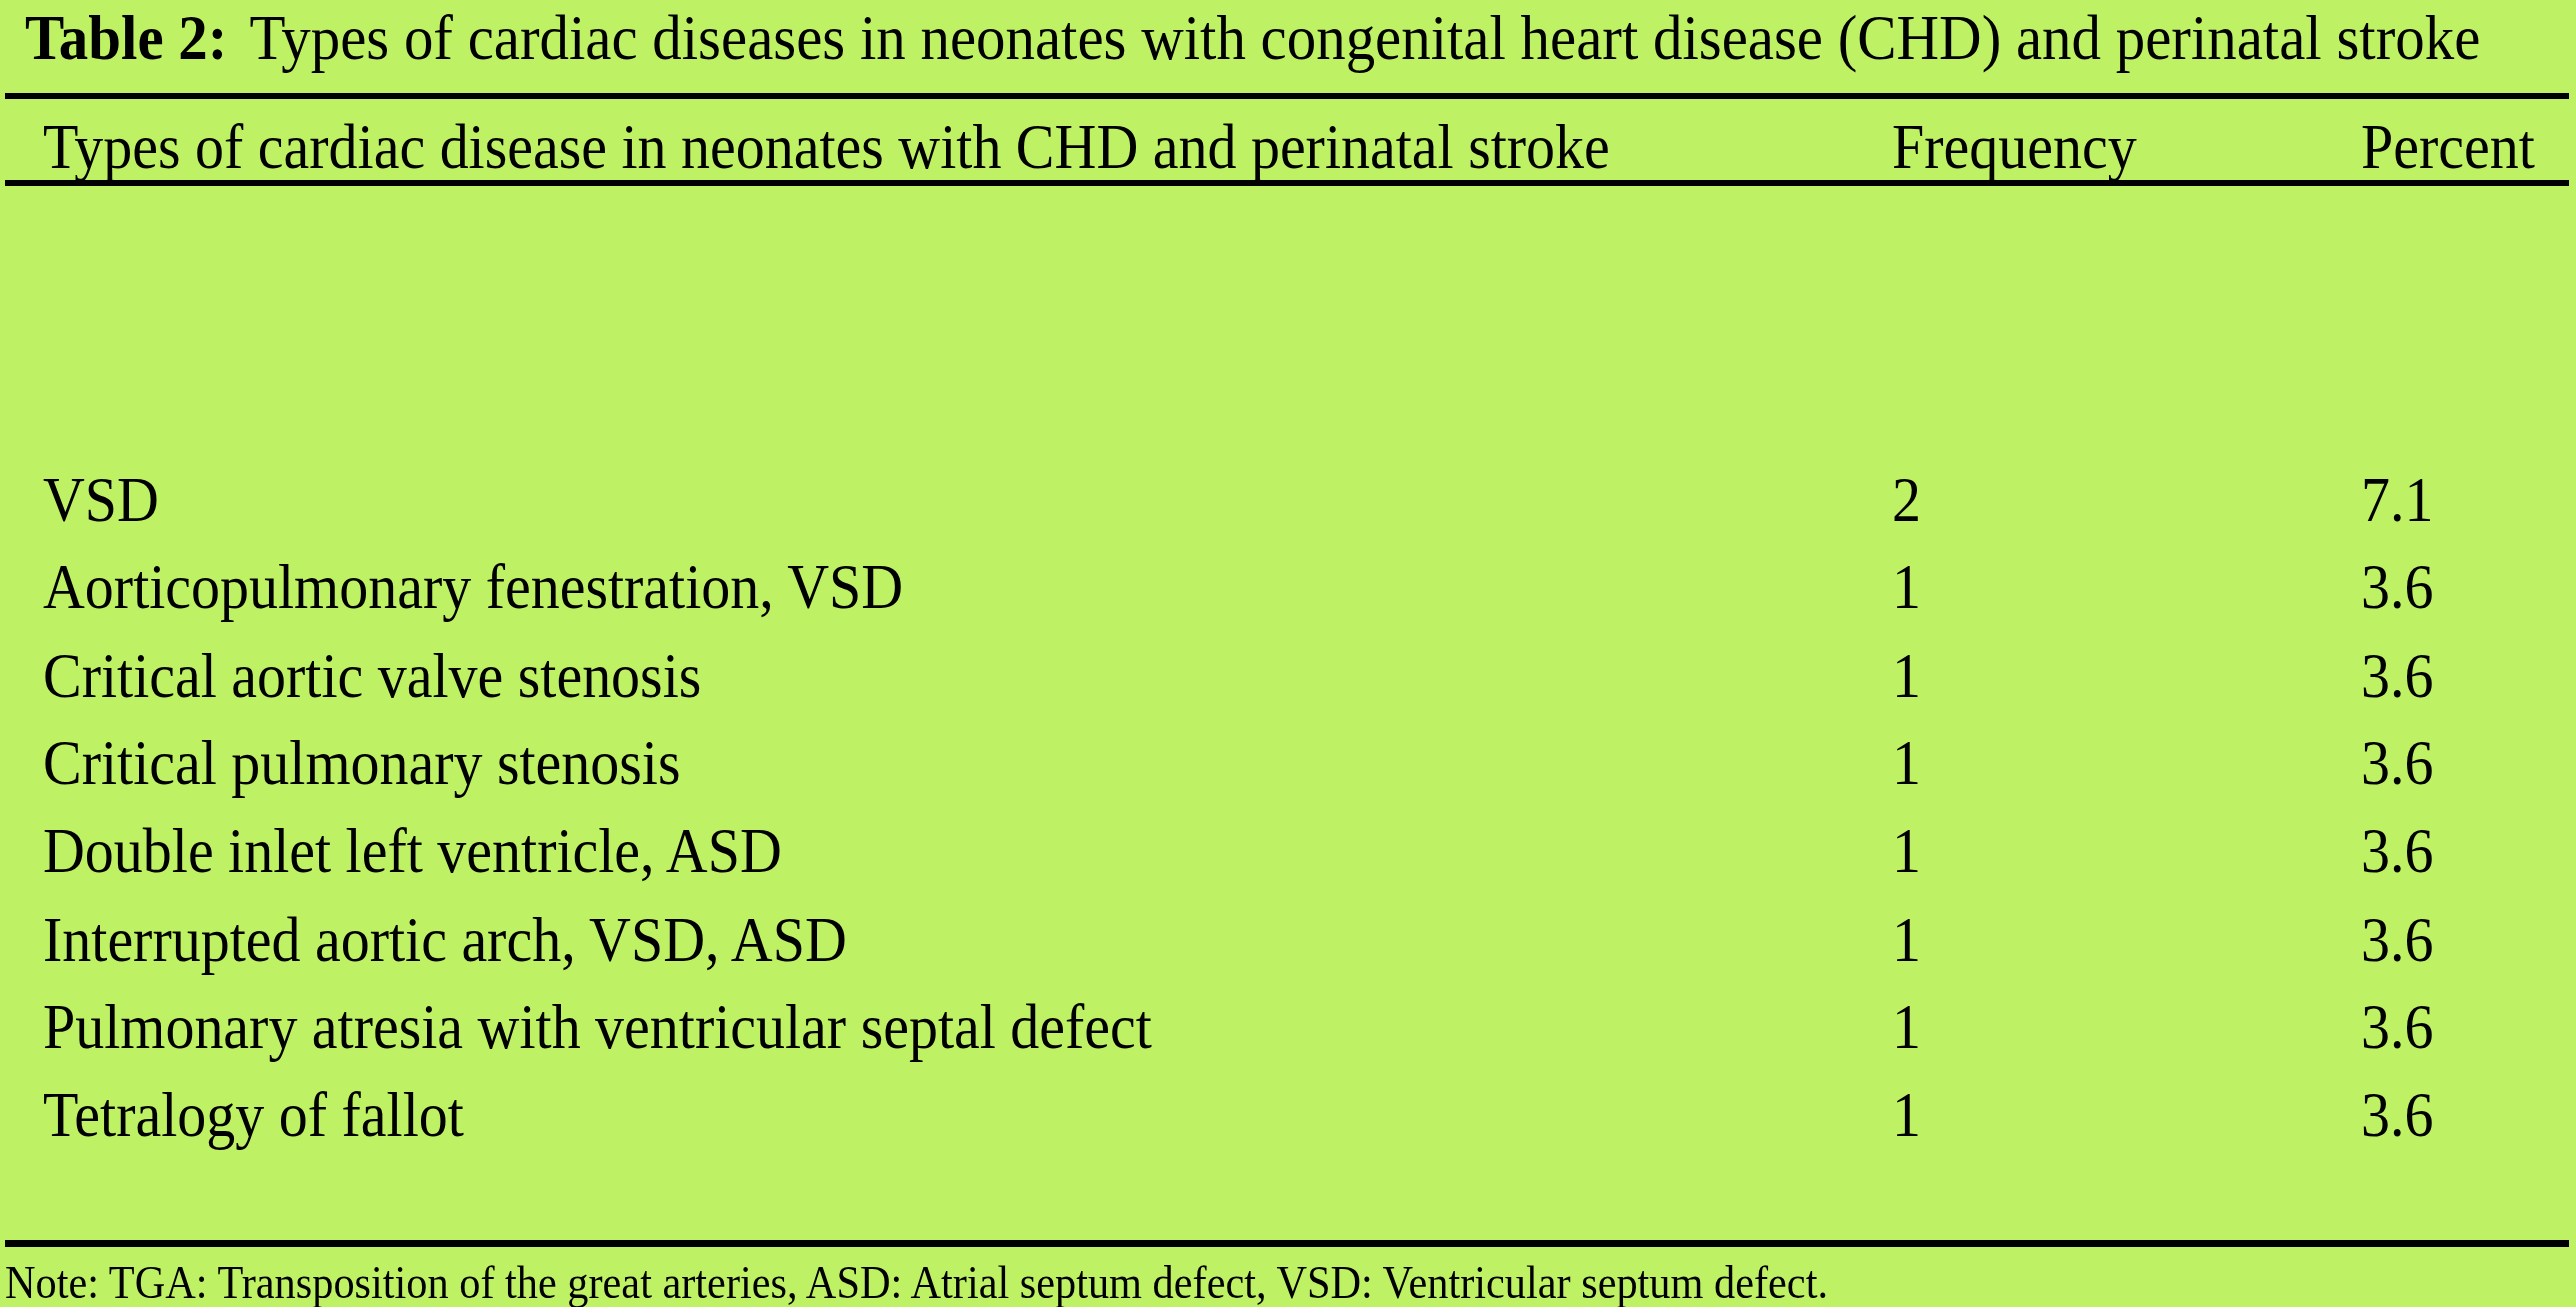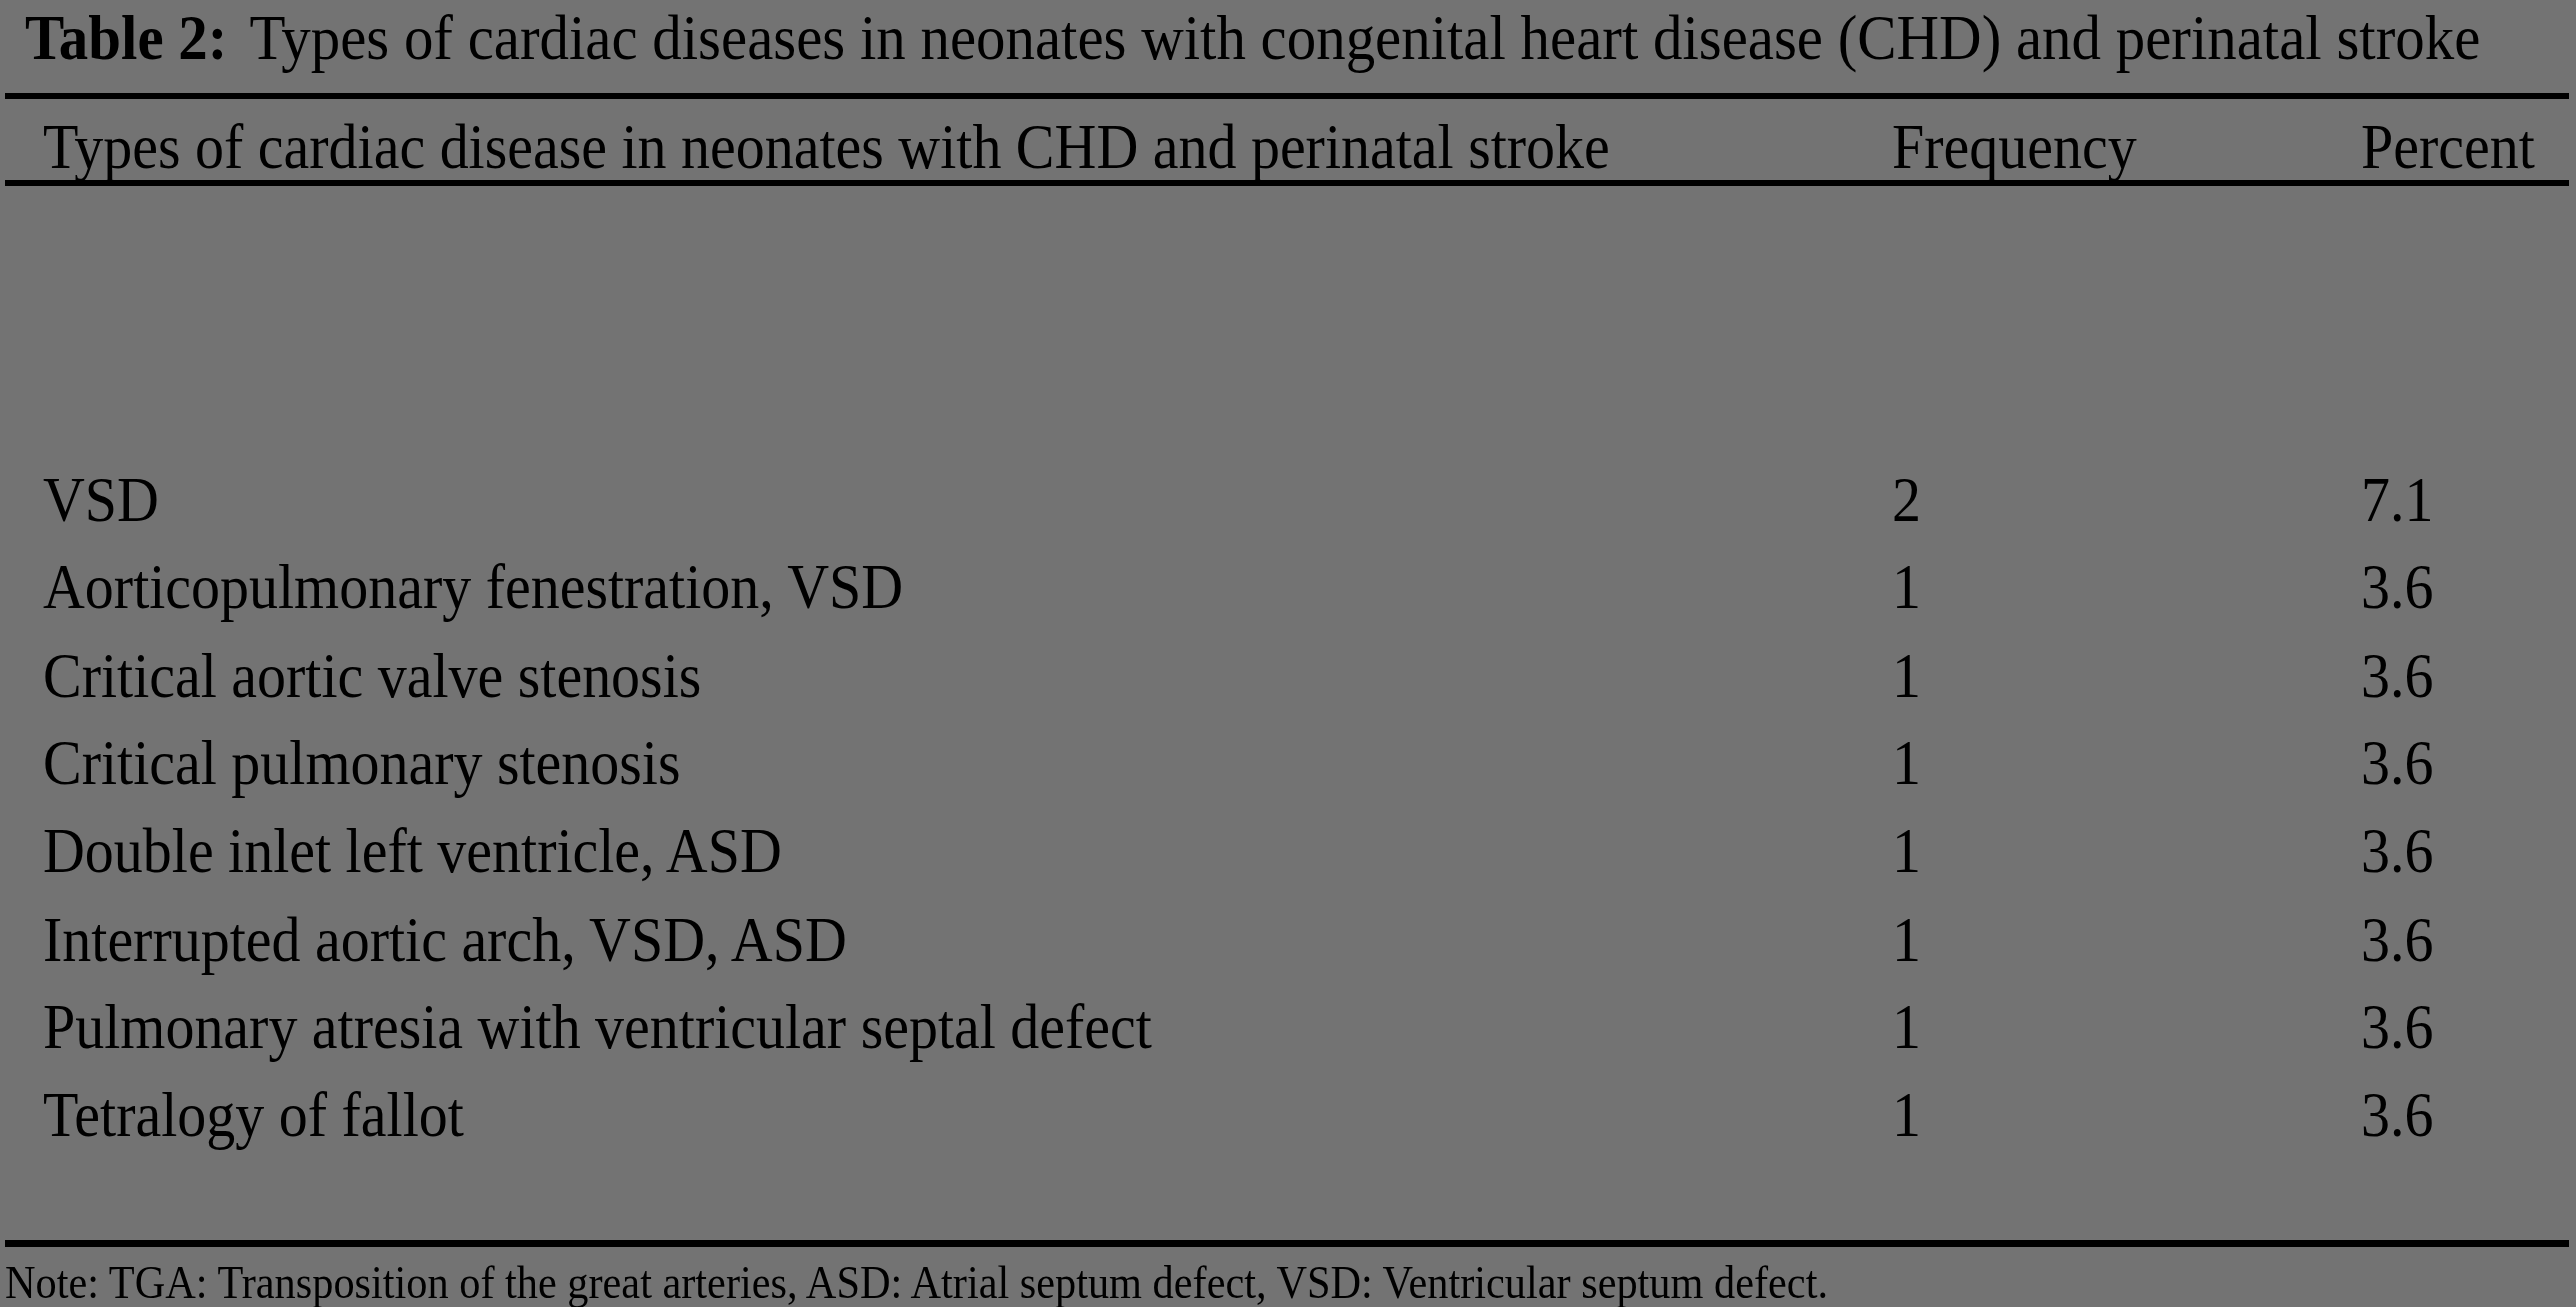--- a/index.html
+++ b/index.html
@@ -4,21 +4,21 @@
 <style>
   html, body {
     margin: 0;
     padding: 0;
     background: #ffffff;
   }
   .page {
     position: relative;
     width: 2576px;
     height: 1307px;
-    background: #737373;
+    background: #bef264;
     color: #000000;
     font-family: "Liberation Serif", "DejaVu Serif", serif;
     overflow: hidden;
   }
   .txt {
     white-space: nowrap;
     transform: scaleX(0.92);
     transform-origin: 0 50%;
   }
   .title-row {

